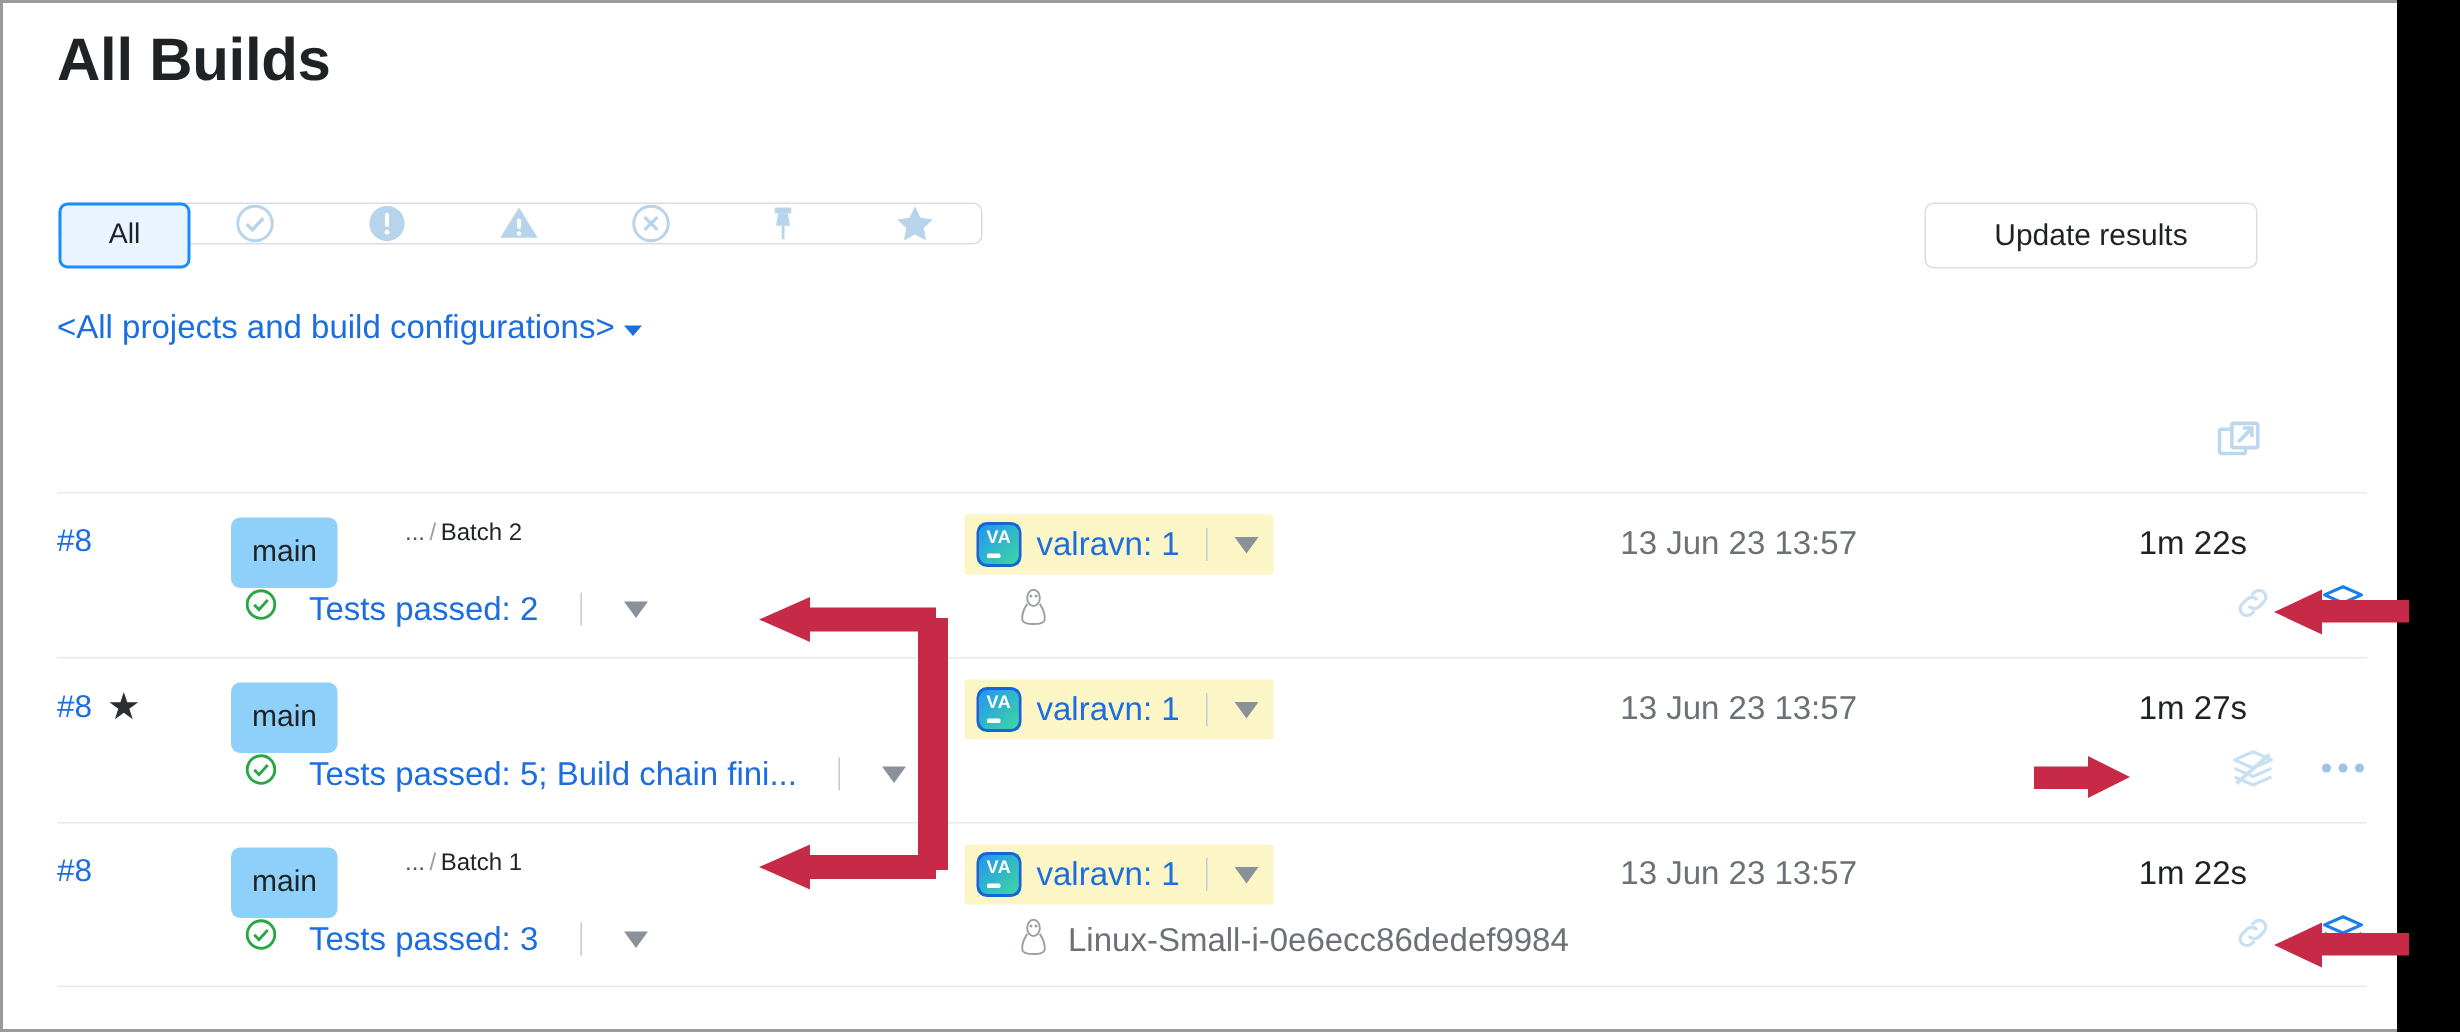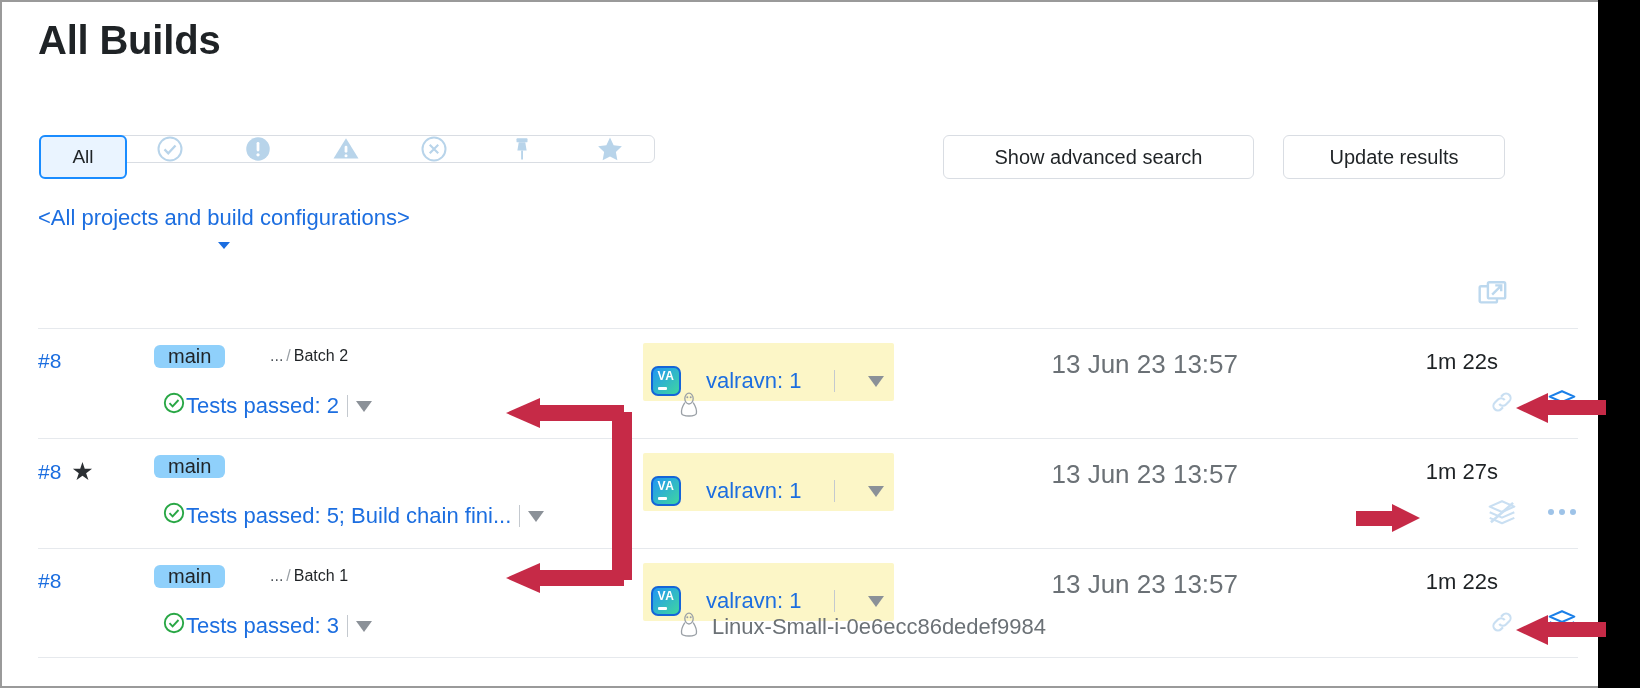--- a/index.html
+++ b/index.html
@@ -89,21 +89,20 @@
 
   
   .project-select {
     position: absolute;
     left: 36px; top: 203px;
     font-size: 22px;
     color: #1c6ee0;
     cursor: pointer;
     display: flex; align-items: center; gap: 6px;
     white-space: nowrap;
-    flex-direction: column;
   }
   .caret-down {
     width: 0; height: 0;
     border-left: 6px solid transparent;
     border-right: 6px solid transparent;
     border-top: 7px solid #1c6ee0;
     margin-top: 5px;
   }
 
   
@@ -131,36 +130,36 @@
     position: absolute; left: 0; top: 20px;
     font-size: 21px; color: #1c6ee0;
     display: flex; align-items: center; gap: 10px;
   }
   .star-glyph { color: #2b2f33; font-size: 25px; line-height: 1; }
 
   .branch-tag {
     position: absolute; left: 116px; top: 16px;
     background: #8fd0fb;
     border-radius: 6px;
-    padding: 0 14px;
+    padding: 12px 14px;
     font-size: 20px;
     color: #1f2326;
     cursor: pointer;
   }
   .cfg-path {
     position: absolute; left: 232px; top: 18px;
     font-size: 16px; color: #1f2326;
     white-space: nowrap;
   }
   .cfg-path .dots { color: #4d5359; }
   .cfg-path .slash { color: #9aa0a6; padding: 0 3px; }
 
   .status-line {
     position: absolute; left: 124px; top: 62px;
-    display: flex; align-items: center; gap: 0;
+    display: flex; align-items: center; gap: 20px;
     font-size: 22px; color: #1c6ee0;
     white-space: nowrap;
   }
   .status-text { cursor: pointer; }
   .divider-pipe {
     display: inline-block;
     width: 1px; height: 22px;
     background: #c4c9cf;
     margin: 0 8px;
   }
@@ -169,22 +168,22 @@
     border-left: 8px solid transparent;
     border-right: 8px solid transparent;
     border-top: 11px solid #8b9198;
     cursor: pointer;
   }
 
   
   .agent-chip {
     position: absolute; left: 605px; top: 14px;
     background: #fcf6c7;
-    padding: 23px 10px 5px 8px;
-    display: flex; align-items: center; gap: 25px;
+    padding: 5px 10px 5px 8px;
+    display: flex; align-items: center; gap: 10px;
     border-radius: 2px;
   }
   .va-badge {
     width: 30px; height: 30px;
     border-radius: 7px;
     background: linear-gradient(135deg, #2196f3 0%, #3fd7a0 100%);
     border: 2px solid #1565d8;
     position: relative;
     flex: none;
   }
@@ -208,21 +207,21 @@
   .host-line {
     position: absolute; left: 640px; top: 62px;
     display: flex; align-items: center; gap: 12px;
     font-size: 22px; color: #6b7176;
     white-space: nowrap;
   }
 
   .cell-time {
     position: absolute; left: 880px; top: 20px;
     width: 320px; text-align: right;
-    font-size: 26px; color: #6b7176;
+    font-size: 22px; color: #6b7176;
   }
   .cell-dur {
     position: absolute; left: 1230px; top: 20px;
     width: 230px; text-align: right;
     font-size: 22px; color: #1f2326;
   }
 
   .row-actions {
     position: absolute; right: 0; top: 58px;
     display: flex; align-items: center; gap: 28px;
@@ -296,21 +295,20 @@
         </svg>
       </div>
 
       <div class="filter-icon">
         <svg width="30" height="30" viewBox="0 0 24 24">
           <path d="M12 2.8l2.9 6.1 6.6.9-4.8 4.6 1.2 6.6L12 17.9l-5.9 3.1 1.2-6.6L2.5 9.8l6.6-.9z" fill="#b8d4ea"></path>
         </svg>
       </div>
     </div>
 
-    <div class="btn" id="btn-advanced">Show advanced search</div>
     <div class="btn" id="btn-update">Update results</div>
 
     <div class="project-select">
       <span>&lt;All projects and build configurations&gt;</span>
       <span class="caret-down"></span>
     </div>
 
     <div class="export-icon">
       <svg width="34" height="34" viewBox="0 0 24 24" fill="none" stroke="#bcd8ee" stroke-width="1.7">
         <rect x="2.6" y="7.2" width="12.2" height="11.4" rx="1"></rect>

